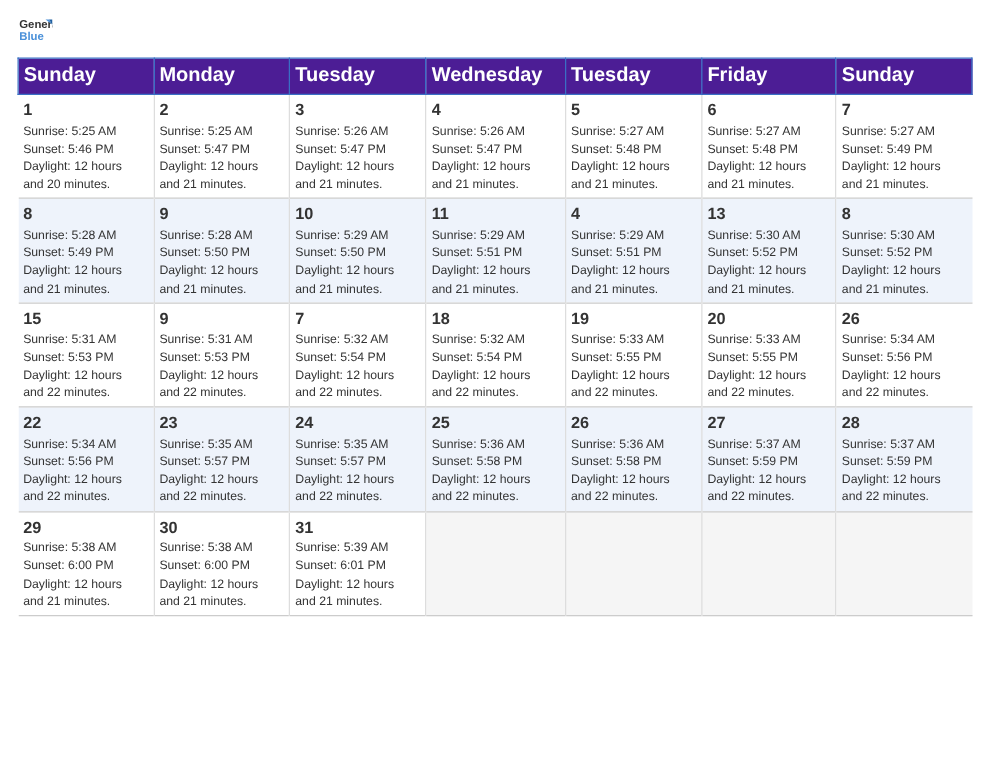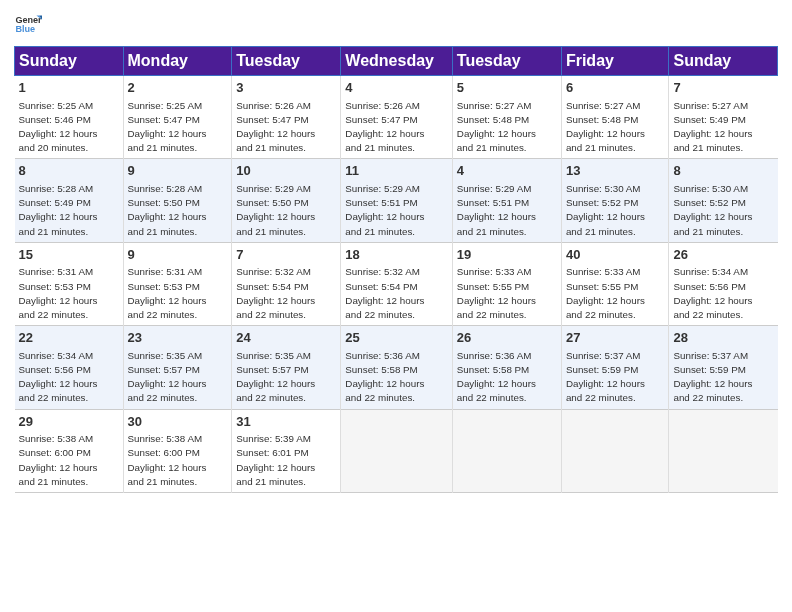--- a/index.html
+++ b/index.html
@@ -199,21 +199,21 @@
 Daylight: 12 hours
 and 22 minutes.</span></td>
           <td><span class="day-num">18</span><span class="day-info" style="white-space: pre-wrap;">Sunrise: 5:32 AM
 Sunset: 5:54 PM
 Daylight: 12 hours
 and 22 minutes.</span></td>
           <td><span class="day-num">19</span><span class="day-info" style="white-space: pre-wrap;">Sunrise: 5:33 AM
 Sunset: 5:55 PM
 Daylight: 12 hours
 and 22 minutes.</span></td>
-          <td><span class="day-num">40</span><span class="day-info" style="white-space: pre-wrap;">Sunrise: 5:33 AM
+          <td><span class="day-num">20</span><span class="day-info" style="white-space: pre-wrap;">Sunrise: 5:33 AM
 Sunset: 5:55 PM
 Daylight: 12 hours
 and 22 minutes.</span></td>
           <td><span class="day-num">26</span><span class="day-info" style="white-space: pre-wrap;">Sunrise: 5:34 AM
 Sunset: 5:56 PM
 Daylight: 12 hours
 and 22 minutes.</span></td>
         </tr>
         <tr>
           <td><span class="day-num">22</span><span class="day-info" style="white-space: pre-wrap;">Sunrise: 5:34 AM

